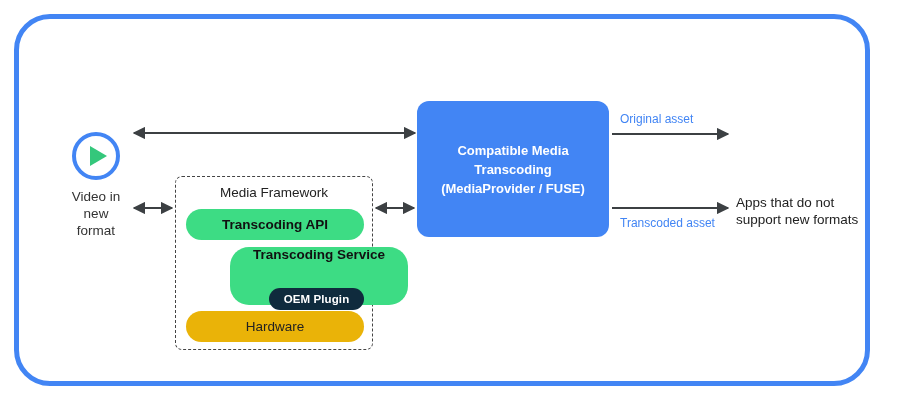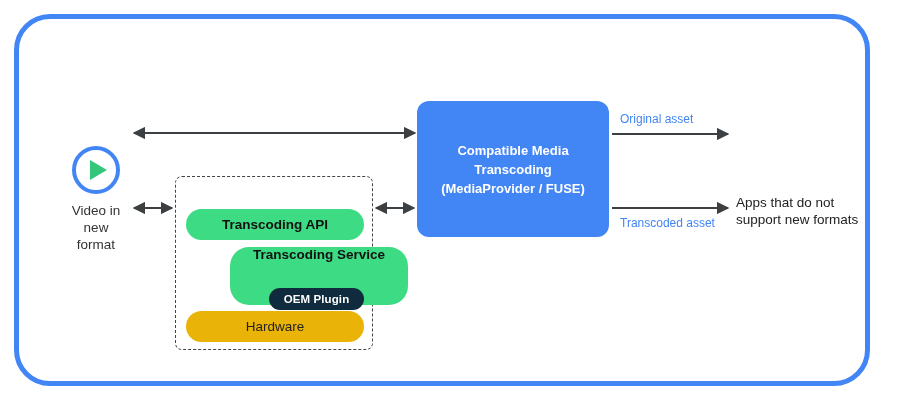--- a/index.html
+++ b/index.html
@@ -39,21 +39,21 @@
     top: 0;
     width: 898px;
     height: 404px;
     pointer-events: none;
   }
 
   
   #video-source {
     position: absolute;
     left: 50px;
-    top: 146px;
+    top: 132px;
     width: 92px;
     text-align: center;
   }
   #play-ring {
     width: 48px;
     height: 48px;
     margin: 0 auto;
     border: 4px solid #4285f4;
     border-radius: 50%;
     box-sizing: border-box;
@@ -237,20 +237,21 @@
   <div id="video-source">
     <div id="play-ring">
       <div id="play-tri"></div>
     </div>
     <div id="video-caption">Video in
 new
 format</div>
   </div>
 
   <div id="media-framework">
+    <div id="framework-title">Media Framework</div>
 
     <div class="stack-box" id="box-transcoding-api">
       <span>Transcoding API</span>
     </div>
 
     <div class="stack-box" id="box-transcoding-service">
       <span>Transcoding Service</span>
     </div>
 
     <div id="oem-plugin">

